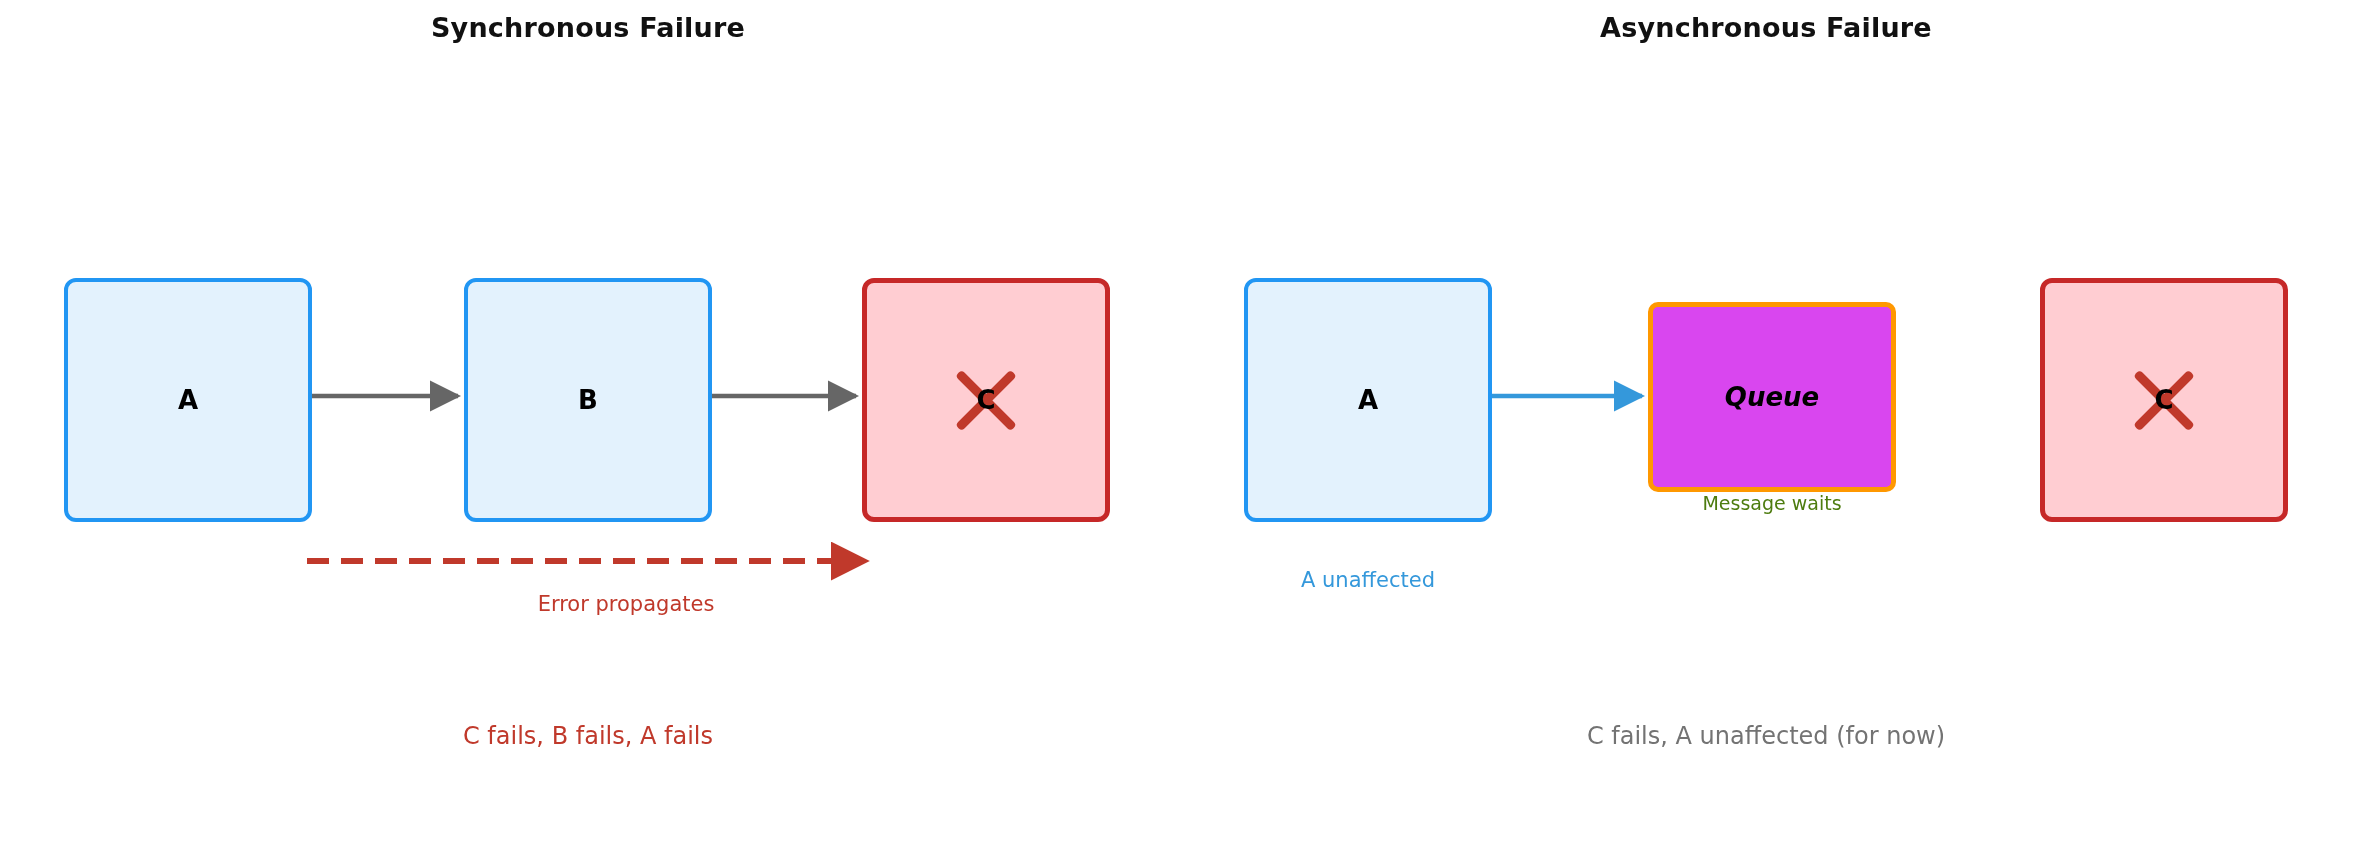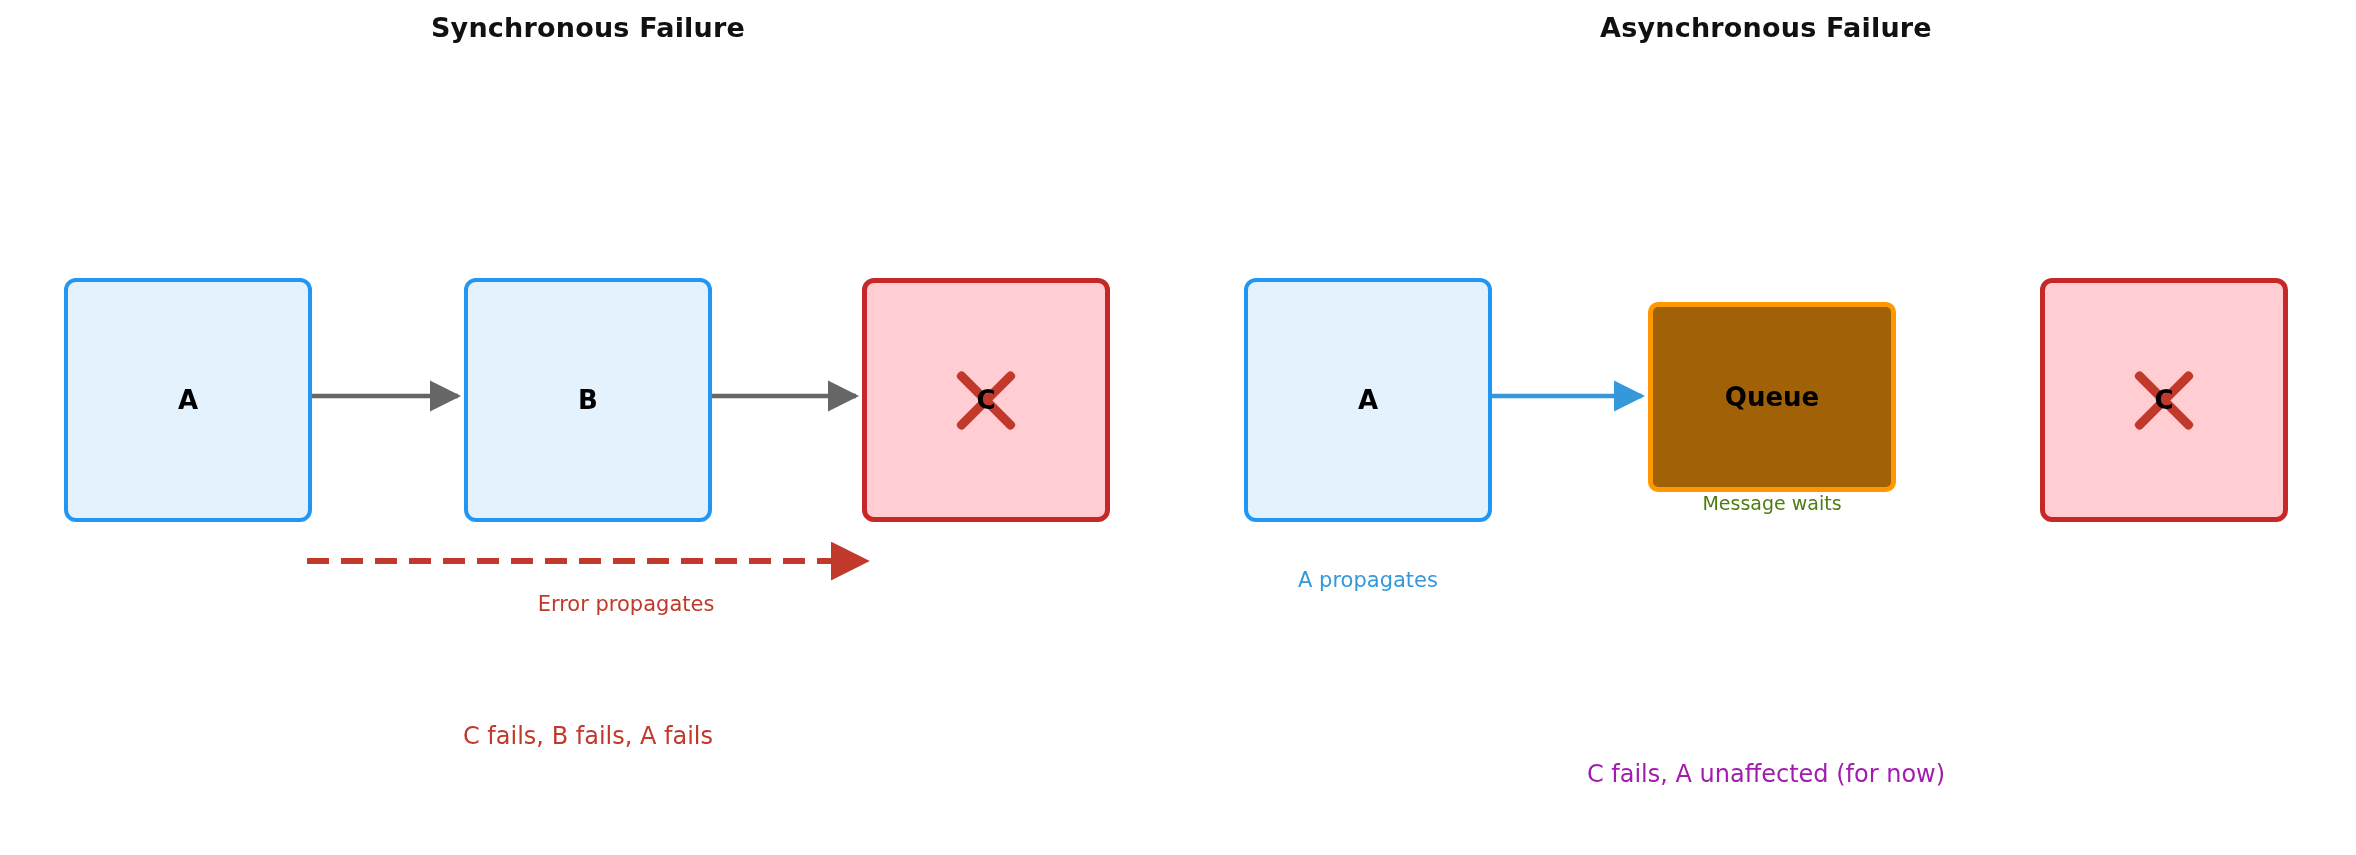--- a/index.html
+++ b/index.html
@@ -56,23 +56,24 @@
 
   .node.healthy {
     background: #e3f2fd;
     border: 4px solid #2196f3;
   }
   .node.failed {
     background: #ffcdd2;
     border: 5px solid #c62828;
   }
   .node.queue {
-    background: #a16207;
+    background: #d946ef;
     border: 5px solid #ff9800;
     border-radius: 10px;
+    font-style: italic;
   }
 
   
   .x-mark {
     position: absolute;
     left: 50%;
     top: 50%;
     width: 78px;
     height: 78px;
     transform: translate(-50%, -50%);
@@ -141,22 +142,21 @@
     left: 588px;
     top: 722px;
     font-size: 24px;
     color: #c0392b;
     text-align: right;
   }
   #summary-async {
     left: 1766px;
     top: 722px;
     font-size: 24px;
-    color: #a21caf;
-    margin-top: 38px;
+    color: #737373;
   }
 </style>
 </head>
 <body>
 
 <div id="canvas">
 
   <div class="panel-title" id="title-async">Asynchronous Failure</div>
 
   <div class="panel-title" id="title-sync">Synchronous Failure</div>
@@ -212,19 +212,19 @@
       <span class="s1"></span>
         <span class="s2"></span>
     </span>
     <span class="node-label">C</span>
   </div>
 
   <div class="caption" id="caption-message-waits">Message waits</div>
 
   <div class="caption" id="caption-error-propagates">Error propagates</div>
 
-  <div class="caption" id="caption-a-continues">A propagates</div>
+  <div class="caption" id="caption-a-continues">A unaffected</div>
 
   <div class="caption" id="summary-sync">C fails, B fails, A fails</div>
 
   <div class="caption" id="summary-async">C fails, A unaffected (for now)</div>
 
 </div>
 
 </body></html>

